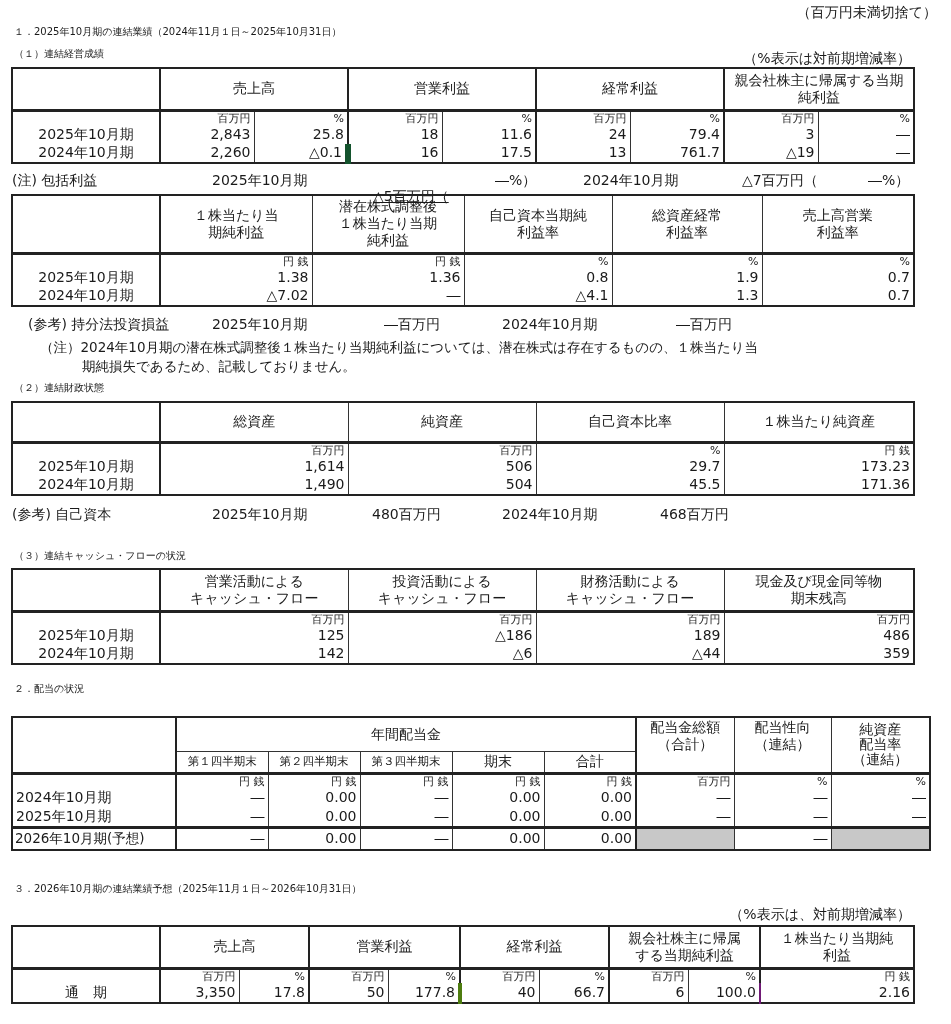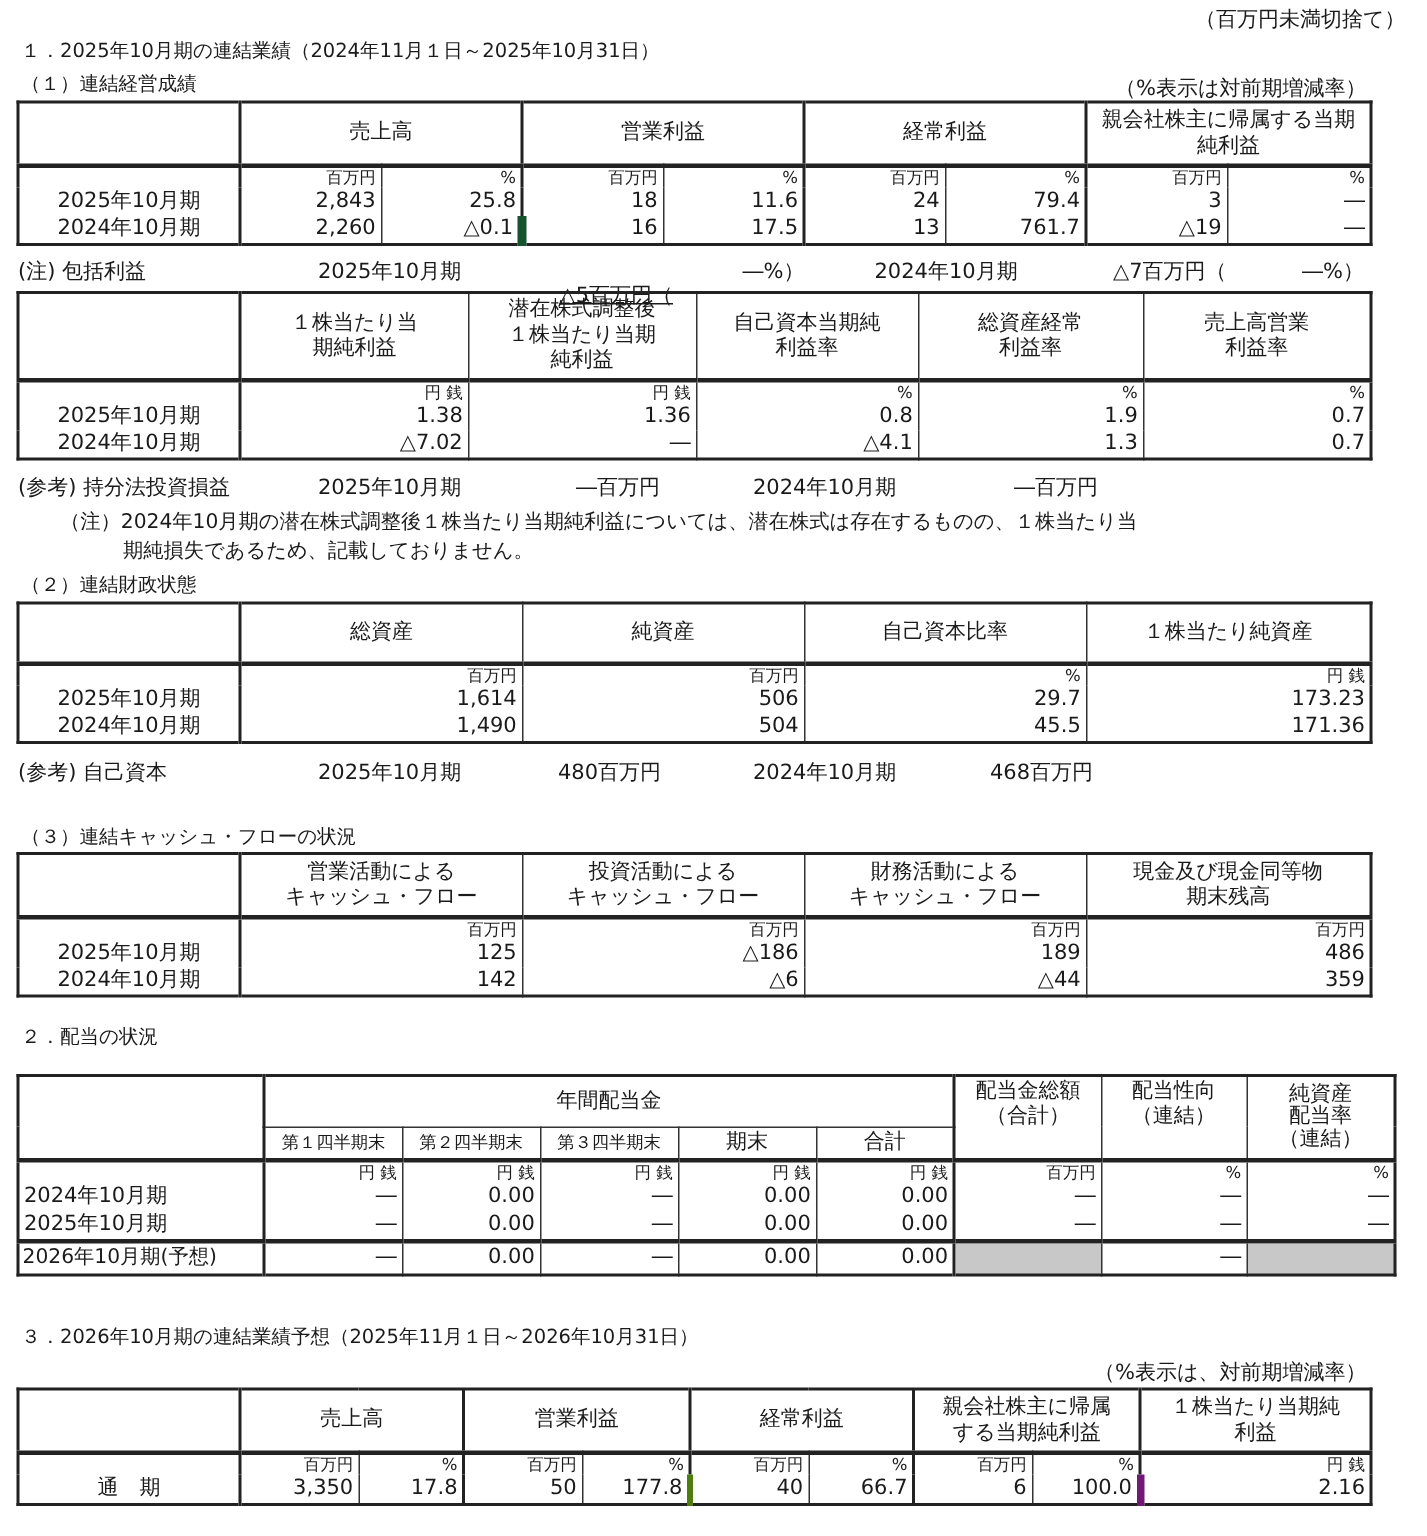--- a/index.html
+++ b/index.html
@@ -13,21 +13,21 @@
   td.c { text-align: center; }
   td.r { text-align: right; }
   td.l { text-align: left; }
   td.no-tb { border-top: none; border-bottom: none; }
   td.no-t { border-top: none; }
   td.no-b { border-bottom: none; }
   td.gray { background: #c8c8c8; }
   .unit { font-size: 11px; line-height: 13px; }
   .multi { white-space: normal; line-height: 17px; }
   .outer { border: 2px solid #222; }
-  .hdr { font-size: 13px; }
+  .hdr { font-size: 10px; }
 </style>
 </head>
 <body>
 
 <div class="abs" style="right:14px; top:4px; font-size:14px;">（百万円未満切捨て）</div>
 
 <div class="abs hdr" style="left:14px; top:25px;">１．2025年10月期の連結業績（2024年11月１日～2025年10月31日）</div>
 <div class="abs hdr" style="left:14px; top:47px;">（１）連結経営成績</div>
 <div class="abs" style="right:40px; top:50px;">（%表示は対前期増減率）</div>
 
@@ -133,21 +133,21 @@
     <td class="c no-t" style="border-right:2px solid #222">2024年10月期</td>
     <td class="r no-t">△7.02</td>
     <td class="r no-t">―</td>
     <td class="r no-t">△4.1</td>
     <td class="r no-t">1.3</td>
     <td class="r no-t">0.7</td>
   </tr>
 </tbody>
   </table>
 
-<div class="abs" style="left:12px; top:316px;">(参考) 持分法投資損益</div>
+<div class="abs" style="left:28px; top:316px;">(参考) 持分法投資損益</div>
 <div class="abs" style="left:212px; top:316px;">2025年10月期</div>
 <div class="abs" style="left:384px; top:316px;">―百万円</div>
 <div class="abs" style="left:502px; top:316px;">2024年10月期</div>
 <div class="abs" style="left:676px; top:316px;">―百万円</div>
 
 <div class="abs" style="left:40px; top:339px; font-size:13.5px;">（注）2024年10月期の潜在株式調整後１株当たり当期純利益については、潜在株式は存在するものの、１株当たり当</div>
 <div class="abs" style="left:82px; top:358px; font-size:13.5px;">期純損失であるため、記載しておりません。</div>
 
 <div class="abs hdr" style="left:14px; top:381px;">（２）連結財政状態</div>
 
@@ -385,16 +385,16 @@
   <tr style="height:20px">
     <td class="c no-t" style="border-right:2px solid #222">通　期</td>
     <td class="r no-t">3,350</td>
     <td class="r no-t">17.8</td>
     <td class="r no-t" style="border-left:2px solid #222">50</td>
     <td class="r no-t">177.8</td>
     <td class="r no-t" style="border-left:4px solid #4d7c0f">40</td>
     <td class="r no-t">66.7</td>
     <td class="r no-t" style="border-left:2px solid #222">6</td>
     <td class="r no-t">100.0</td>
-    <td class="r no-t" style="border-left:5px solid #701a75">2.16</td>
+    <td class="r no-t" style="border-left:2px solid #701a75">2.16</td>
   </tr>
 </tbody>
   </table>
 
 </body></html>

